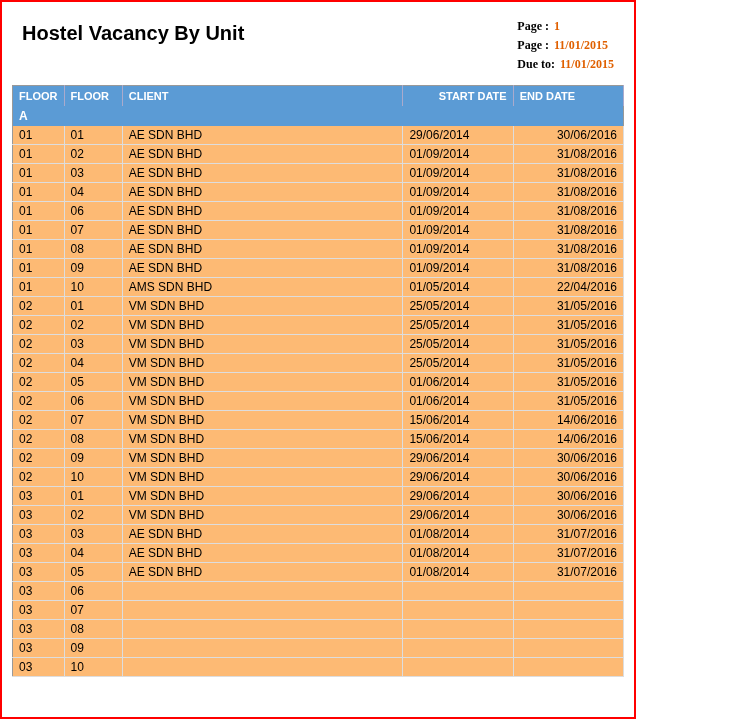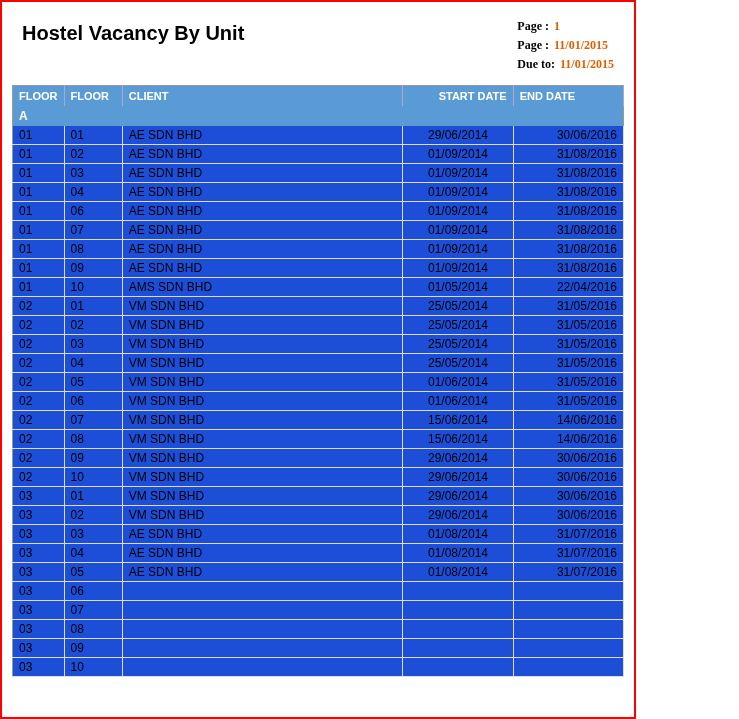--- a/index.html
+++ b/index.html
@@ -64,33 +64,33 @@
       font-size: 11px;
       border-right: 1px solid #aac;
     }
     .section-row td {
       background-color: #5b9bd5;
       color: #fff;
       font-weight: bold;
       padding: 3px 6px;
     }
     tbody tr:not(.section-row) {
-      background-color: #1d4ed8;
+      background-color: #fdba74;
     }
     tbody tr:not(.section-row) td {
       padding: 2px 6px;
       border-bottom: 1px solid #ddd;
       border-right: 1px solid #ddd;
     }
     .col-floor { width: 50px; }
     .col-unit { width: 60px; }
     .col-client { width: 340px; margin-top: 16px; }
     .col-start { width: 120px; text-align: right; }
     .col-end { width: 120px; }
-    td.col-start { text-align: center; padding-right: 8px; }
+    td.col-start { text-align: left; padding-right: 8px; }
     td.col-end { text-align: right; padding-left: 8px; }
     th.col-start { text-align: right; }
     th.col-end { text-align: left; }
   </style>
 </head>
 <body>
 
 <div class="page-container">
   <div class="header-section">
     <div class="report-title">Hostel Vacancy By Unit</div>

